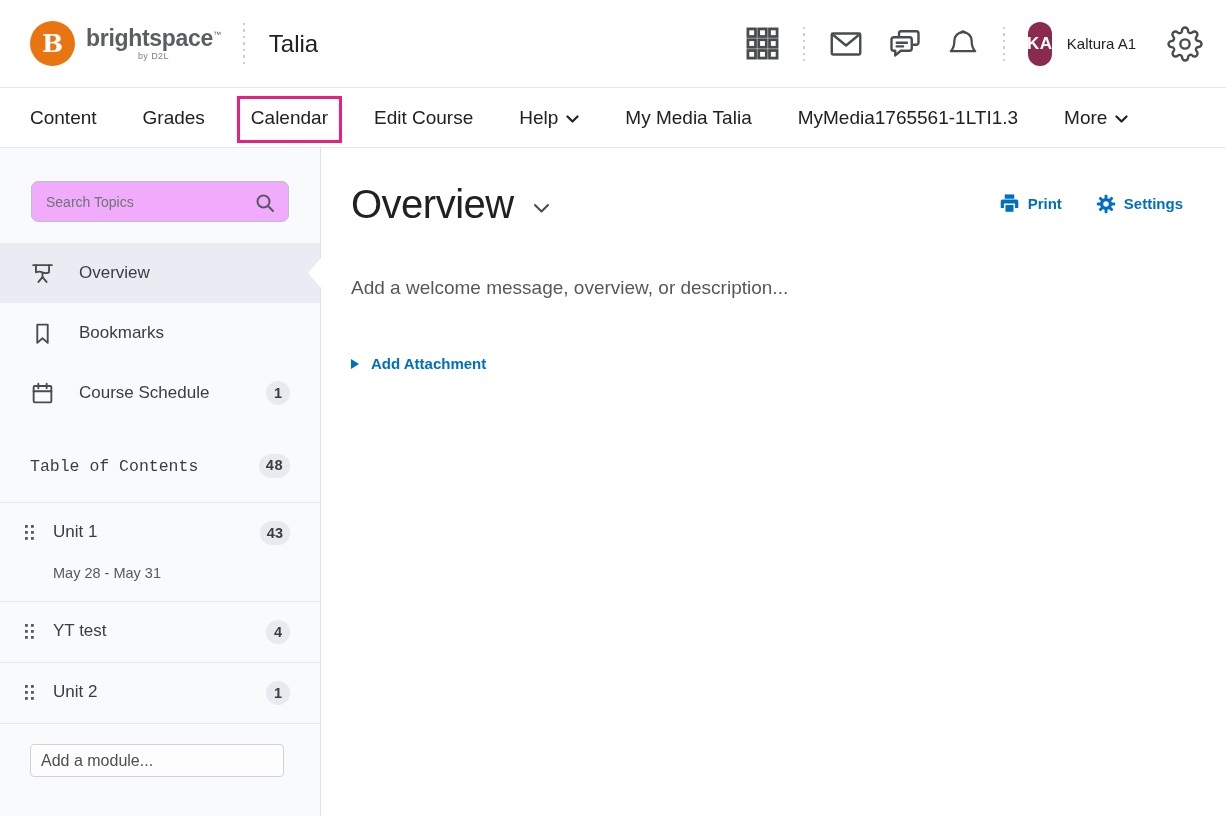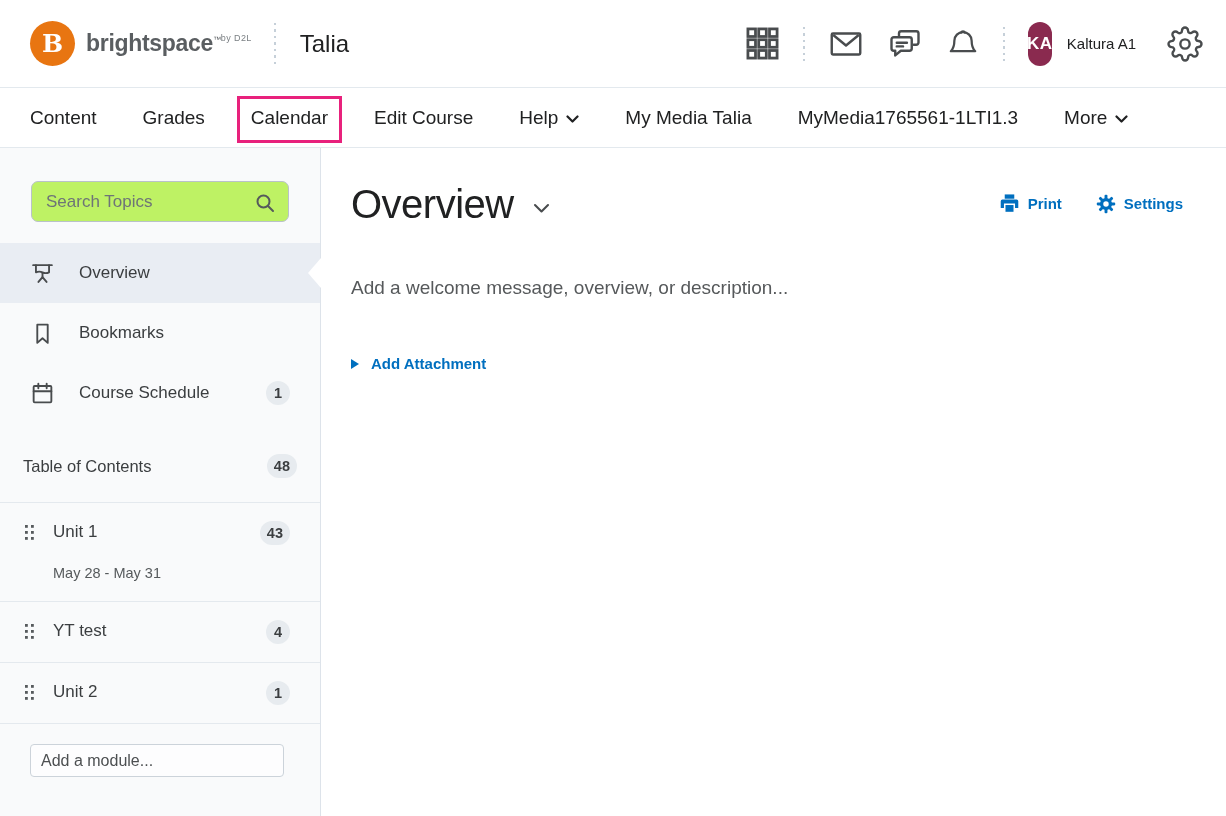--- a/index.html
+++ b/index.html
@@ -17,21 +17,21 @@
   body{
     width:1226px;height:816px;overflow:hidden;background:#fff;
     font-family:"Liberation Sans","DejaVu Sans",sans-serif;color:var(--ink);
   }
   svg{display:block;}
 
   
   .topbar{height:88px;display:flex;align-items:center;padding:0 23px 0 30px;background:#fff;border-bottom:1px solid var(--line);}
   .logo{display:flex;align-items:center;gap:11px;}
   .logo-circle{width:45px;height:45px;border-radius:50%;background:var(--logo-orange);display:flex;align-items:center;justify-content:center;color:#fff;font-size:25px;font-weight:700;font-family:"DejaVu Serif","Liberation Serif",serif;}
-  .brand-col{display:flex;flex-direction:row;align-items:flex-start;line-height:1;}
+  .brand-col{display:flex;flex-direction:column;align-items:center;line-height:1;}
   .brand-name{font-size:23px;font-weight:700;color:#5a5e61;letter-spacing:-0.3px;}
   .brand-name sup{font-size:8px;font-weight:400;}
   .brand-by{font-size:9px;color:#7b8084;margin-top:2px;letter-spacing:.4px;}
   .vdots{width:2px;background-image:repeating-linear-gradient(to bottom,#c6d0d9 0 2.5px,transparent 2.5px 6.5px);}
   .vdots.tall{height:42px;margin:0 24px 0 22px;}
   .vdots.short{height:34px;}
   .course-title{font-size:24px;color:var(--ink-dark);}
   .topbar-right{margin-left:auto;display:flex;align-items:center;gap:23px;}
   .icon-btn{background:none;border:none;padding:0;cursor:pointer;display:flex;align-items:center;justify-content:center;}
   .avatar{width:24px;height:44px;border-radius:20px;background:var(--avatar-bg);color:#fff;font-weight:700;font-size:17px;display:flex;align-items:center;justify-content:center;letter-spacing:.5px;border:none;cursor:pointer;}
@@ -40,34 +40,34 @@
   
   .navbar{height:60px;display:flex;align-items:center;gap:46px;padding:0 30px;background:#fff;border-bottom:1px solid var(--line);}
   .nav-item{display:flex;align-items:center;gap:8px;font-size:19px;color:var(--ink-dark);text-decoration:none;cursor:pointer;white-space:nowrap;position:relative;}
   .nav-item .chev{margin-top:3px;}
   .nav-item.annotated::after{content:"";position:absolute;left:-14px;right:-14px;top:-11px;bottom:-14px;border:3px solid var(--annotation-pink);pointer-events:none;}
 
   
   .page{display:flex;height:668px;}
   .sidebar{width:321px;flex:0 0 321px;background:#f9fafb;border-right:1px solid #dde3ea;padding-top:33px;}
   .search-wrap{margin:0 31px;position:relative;}
-  .search-input{width:100%;height:41px;border:1px solid #b9c2c9;border-radius:7px;background:#bef264;padding:0 42px 0 14px;font-size:17px;color:#565a5c;font-family:inherit;}
+  .search-input{width:100%;height:41px;border:1px solid #b9c2c9;border-radius:7px;background:#f0abfc;padding:0 42px 0 14px;font-size:14px;color:#565a5c;font-family:inherit;}
   .search-input::placeholder{color:#6e7477;opacity:1;}
   .search-btn{position:absolute;right:10px;top:8px;background:none;border:none;padding:2px;cursor:pointer;}
 
   .side-nav{list-style:none;margin:21px 0 0 0;padding:0;}
   .side-row{height:60px;display:flex;align-items:center;gap:24px;padding:0 30px;font-size:17px;color:#3b3e40;cursor:pointer;position:relative;}
   .side-row .badge{margin-left:auto;}
   .side-row.selected{background:var(--selected-bg);}
   .side-row.selected::after{content:"";position:absolute;right:-1px;top:50%;transform:translateY(-50%);
     border-top:15px solid transparent;border-bottom:15px solid transparent;border-right:13px solid #fff;}
 
   .badge{background:#e7ebef;color:#3b3e40;font-size:14.5px;font-weight:700;height:24px;min-width:24px;border-radius:12px;display:flex;align-items:center;justify-content:center;padding:0 7px;}
 
-  .toc-row{margin-top:17px;height:52px;display:flex;align-items:center;padding:0 23px;font-size:16.5px;color:#3b3e40;cursor:pointer;}
+  .toc-row{margin-top:17px;height:52px;display:flex;align-items:center;padding:0 30px;font-size:16.5px;color:#3b3e40;cursor:pointer;font-family:Liberation Mono, monospace;}
   .toc-row .badge{margin-left:auto;}
 
   .modules{list-style:none;margin:10px 0 0 0;padding:0;}
   .module-row{border-top:1px solid #e4e9ee;padding:18px 30px 18px 24px;display:flex;align-items:flex-start;gap:18px;cursor:pointer;}
   .module-row:last-child{border-bottom:1px solid #e4e9ee;}
   .module-handle{margin-top:3px;cursor:grab;background:none;border:none;padding:0;}
   .module-main{display:flex;flex-direction:column;gap:21px;}
   .module-name{font-size:17px;color:#3b3e40;line-height:22px;}
   .module-dates{font-size:14.5px;color:#565a5c;line-height:19px;}
   .module-row .badge{margin-left:auto;}

